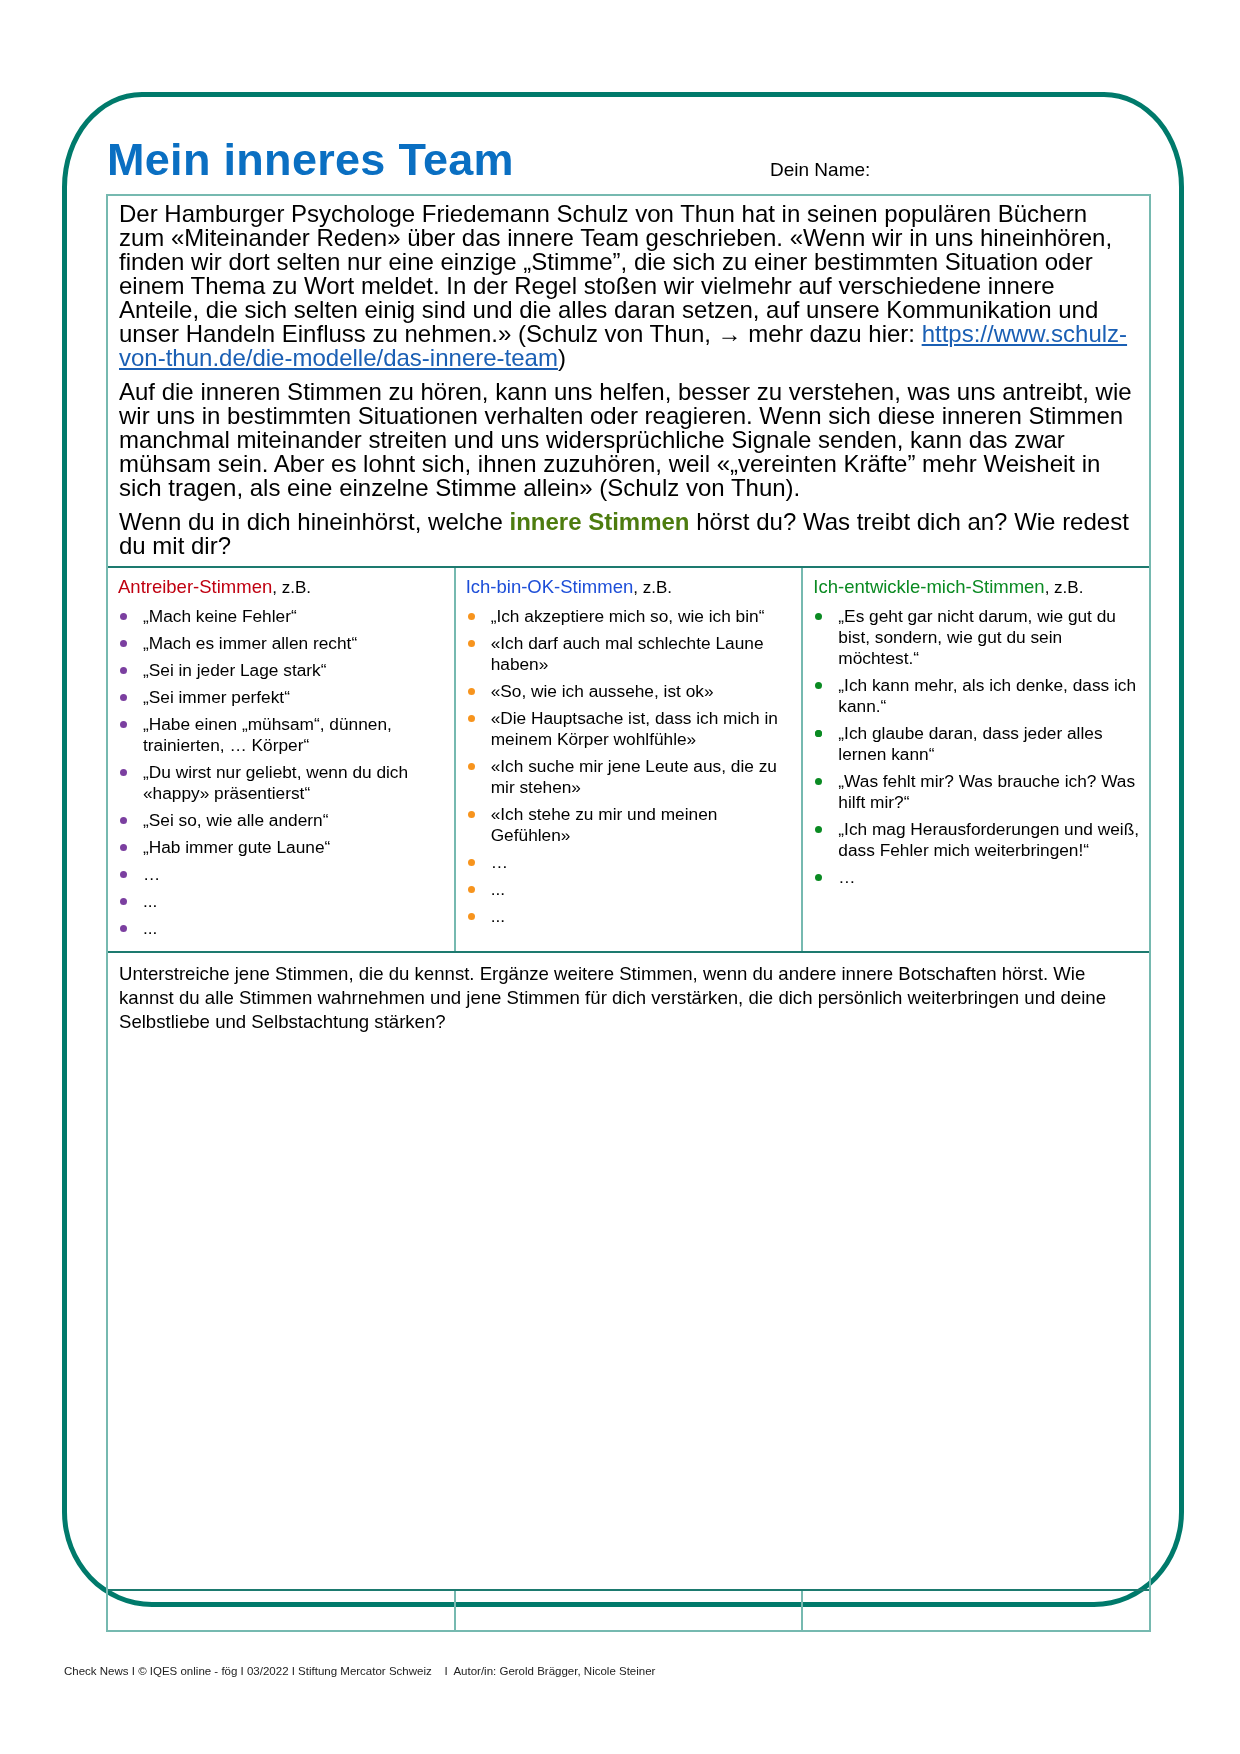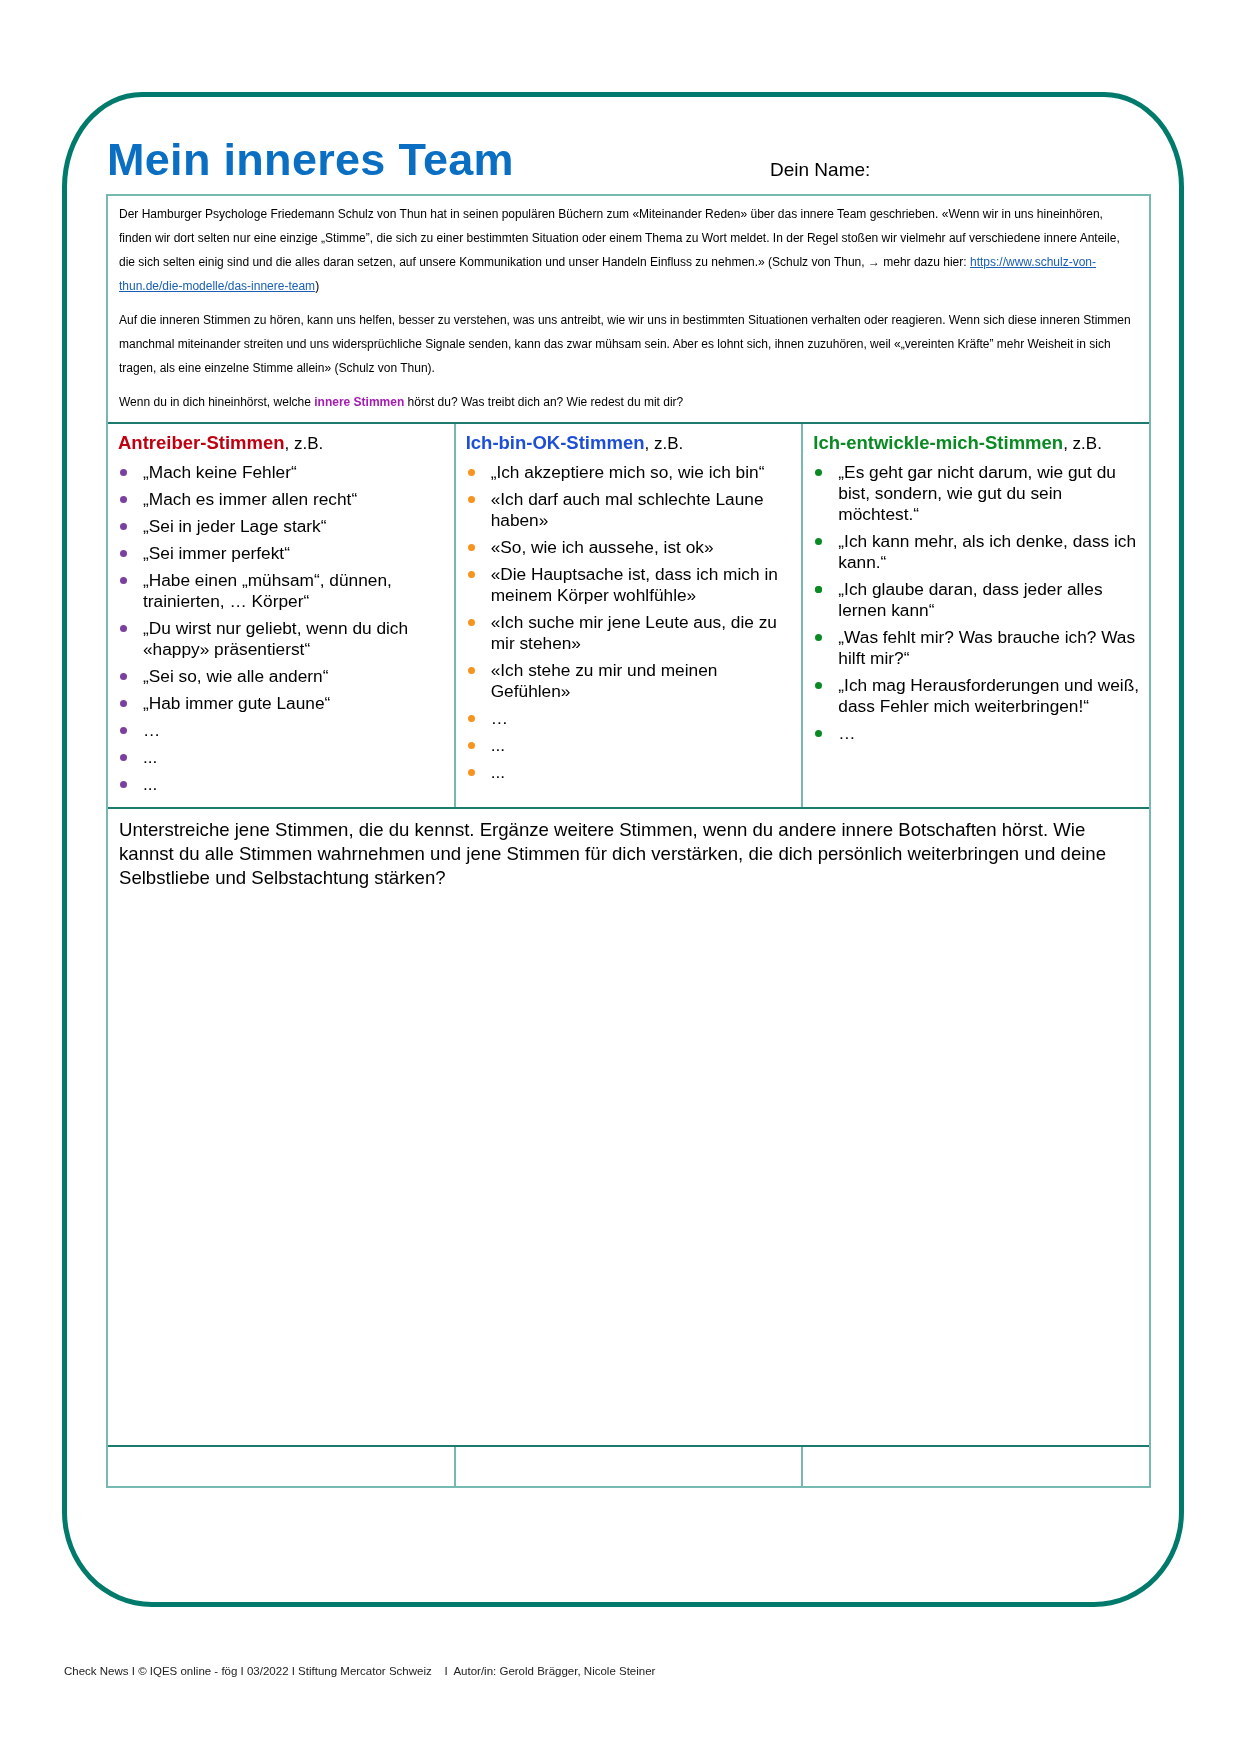--- a/index.html
+++ b/index.html
@@ -6,30 +6,30 @@
     body { width: 1240px; height: 1754px; position: relative; overflow: hidden;
            font-family: "Liberation Sans", sans-serif; color: #000; }
     .frame { position: absolute; left: 62px; top: 92px; width: 1122px; height: 1515px;
              border: 5px solid #007a6b; border-radius: 80px 80px 90px 90px / 95px 95px 95px 95px;
              box-sizing: border-box; }
     .title { position: absolute; left: 107px; top: 134px; margin: 0;
              font-size: 45px; font-weight: bold; color: #0a6fc2; letter-spacing: 0.3px; }
     .name-label { position: absolute; left: 770px; top: 159px; font-size: 19px; color: #000; }
     .sheet { position: absolute; left: 106px; top: 194px; width: 1045px;
              border: 2px solid #76b9b0; box-sizing: border-box; }
-    .intro { padding: 6px 11px 6px 11px; font-size: 12px; line-height: 24px; border-bottom: 2px solid #1d7a6f; }
+    .intro { padding: 6px 11px 6px 11px; font-size: 24px; line-height: 24px; border-bottom: 2px solid #1d7a6f; }
     .intro p { margin: 0 0 10px 0; }
     .intro p:last-child { margin-bottom: 2px; }
     .intro a { color: #1a5fb4; text-decoration: underline; }
-    .hl-blue { color: #a21caf; font-weight: bold; }
+    .hl-blue { color: #4d7c0f; font-weight: bold; }
     .cols { display: flex; border-bottom: 2px solid #1d7a6f; }
     .col { flex: 1; padding: 8px 10px 6px 10px; box-sizing: border-box; }
     .col + .col { border-left: 2px solid #76b9b0; }
     .col-head { font-size: 18.5px; margin: 0 0 8px 0; }
-    .col-head b { font-weight: bold; text-align: right; }
+    .col-head b { font-weight: normal; text-align: right; }
     .col-head .eg { font-size: 17px; }
     .red { color: #c00010; }
     .orange { color: #1d4ed8; margin-top: 16px; }
     .green { color: #0a8a22; }
     ul.voices { list-style: none; margin: 0; padding: 0; }
     ul.voices li { position: relative; padding-left: 25px; font-size: 17.3px; line-height: 21px; margin-bottom: 6px; }
     ul.voices li .dot { position: absolute; left: 2px; top: 7px; width: 7px; height: 7px; border-radius: 50%; }
     .dot-purple { background: #7b3fa0; }
     .dot-orange { background: #f7941d; }
     .dot-green { background: #0a8a22; }

